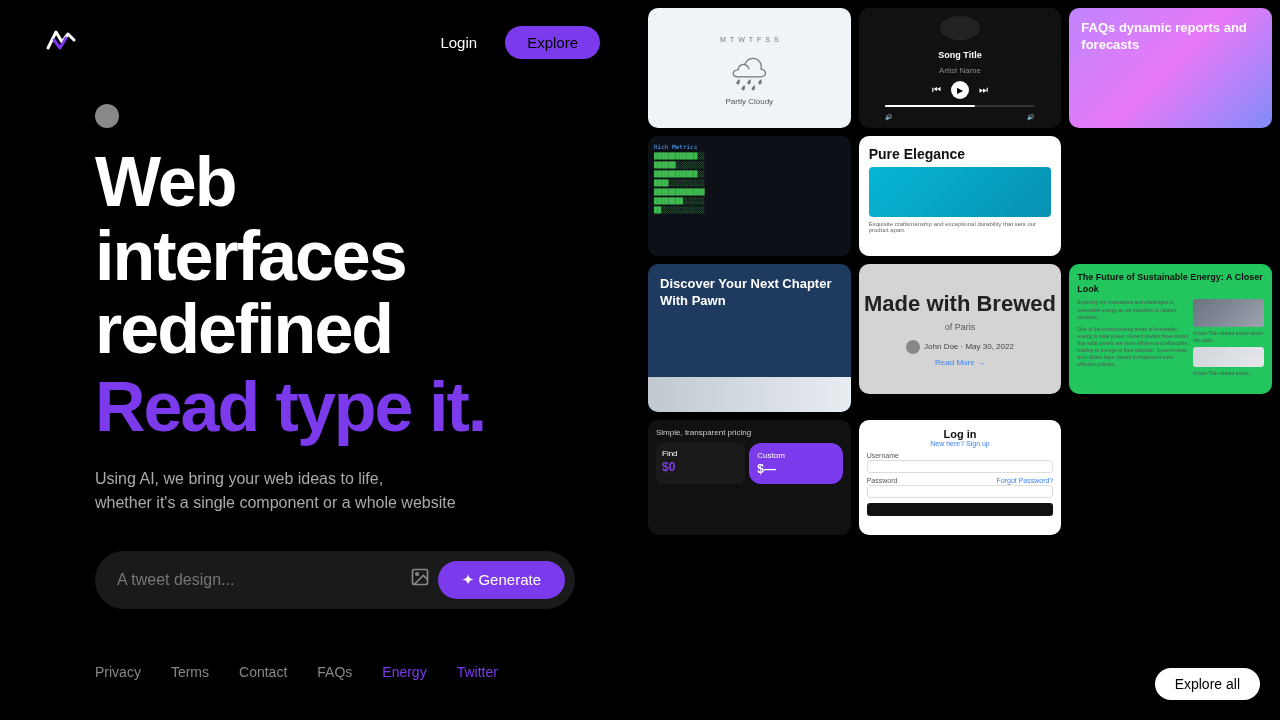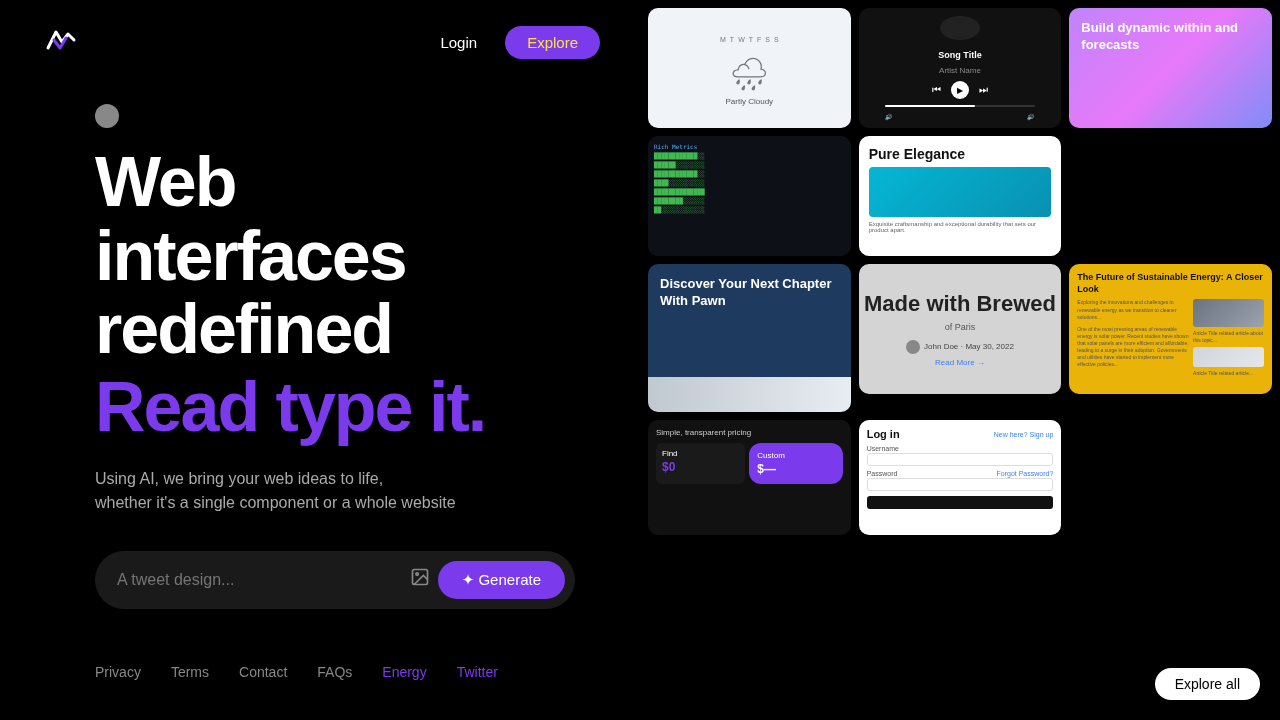--- a/index.html
+++ b/index.html
@@ -53,21 +53,21 @@
       background: transparent;
       color: #fff;
       border: 1.5px solid #fff;
       border-radius: 30px;
       font-size: 15px;
       cursor: pointer;
       padding: 8px 22px;
     }
     .btn-explore {
       background: #7c3aed;
-      color: #fde047;
+      color: #000000;
       border: none;
       border-radius: 30px;
       font-size: 15px;
       cursor: pointer;
       padding: 8px 22px;
     }
 
     
     .hero {
       padding: 20px 40px 0 95px;
@@ -414,21 +414,21 @@
       <div class="music-bar" style="width:80%;">
         <div class="music-bar-fill"></div>
       </div>
       <div style="display:flex;justify-content:space-between;width:80%;font-size:6px;color:#888;">
         <span>🔊</span>
           <span>🔊</span>
       </div>
     </div>
 
     <div class="card card-reports">
-      <div class="card-reports-text">Build dynamic within and forecasts</div>
+      <div class="card-reports-text">FAQs dynamic reports and forecasts</div>
     </div>
   </div>
 
   <div class="row-of-three">
 
 
     <div class="card card-code">
       <div style="line-height:1.5;">
         <span style="color:#58a6ff;">Rich Metrics</span><br>
         <span style="color:#3fb950;">████████████░░</span><br>
@@ -460,21 +460,21 @@
         <span>Made with Brewed</span>
       </div>
       <div style="font-size:9px;color:#555;margin-top:4px;">of Paris</div>
       <div style="display:flex;align-items:center;gap:4px;margin-top:8px;font-size:8px;color:#444;">
         <div style="width:14px;height:14px;border-radius:50%;background:#888;"></div>
         <span>John Doe · May 30, 2022</span>
       </div>
       <div style="font-size:8px;color:#3b82f6;margin-top:4px;">Read More →</div>
     </div>
 
-    <div class="card" style="height:130px;background:#eab308;padding:8px;overflow:hidden;">
+    <div class="card" style="height:130px;background:#22c55e;padding:8px;overflow:hidden;">
       <div style="font-size:9px;font-weight:700;color:#111;line-height:1.3;margin-bottom:4px;">The Future of Sustainable Energy: A Closer Look</div>
       <div style="display:flex;gap:4px;">
         <div style="flex:1;">
           <div style="font-size:5px;color:#555;line-height:1.5;">
             Exploring the innovations and challenges in renewable energy as we transition to cleaner solutions...
           </div>
           <div style="margin-top:4px;">
             <div style="font-size:5px;color:#555;line-height:1.4;">One of the most pressing areas of renewable energy is solar power. Recent studies have shown that solar panels are more efficient and affordable, leading to a surge in their adoption. Governments and utilities have started to implement more effective policies...</div>
           </div>
         </div>
@@ -499,21 +499,21 @@
         </div>
         <div style="flex:1;background:#7c3aed;border-radius:12px;padding:8px;">
           <div style="font-size:8px;color:#fff;">Custom</div>
           <div style="font-size:12px;font-weight:700;color:#fff;margin-top:2px;">$—</div>
         </div>
       </div>
     </div>
 
 
     <div class="card card-login" style="height:115px;background:#fff;padding:8px;">
-      <div style="display:flex;justify-content:space-between;align-items:center;">
+      <div style="display:flex;justify-content:space-between;align-items:center;flex-direction:column;">
         <span style="font-size:11px;font-weight:700;color:#111;">Log in</span>
         <span style="font-size:7px;color:#3b82f6;">New here? Sign up</span>
       </div>
       <span style="font-size:7px;color:#555;display:block;margin-top:5px;">Username</span>
       <div style="width:100%;height:13px;border:1px solid #ddd;border-radius:3px;margin-top:1px;"></div>
       <div style="display:flex;justify-content:space-between;">
         <span style="font-size:7px;color:#555;display:block;margin-top:4px;">Password</span>
         <span style="font-size:7px;color:#3b82f6;margin-top:4px;">Forgot Password?</span>
       </div>
       <div style="width:100%;height:13px;border:1px solid #ddd;border-radius:3px;margin-top:1px;"></div>

